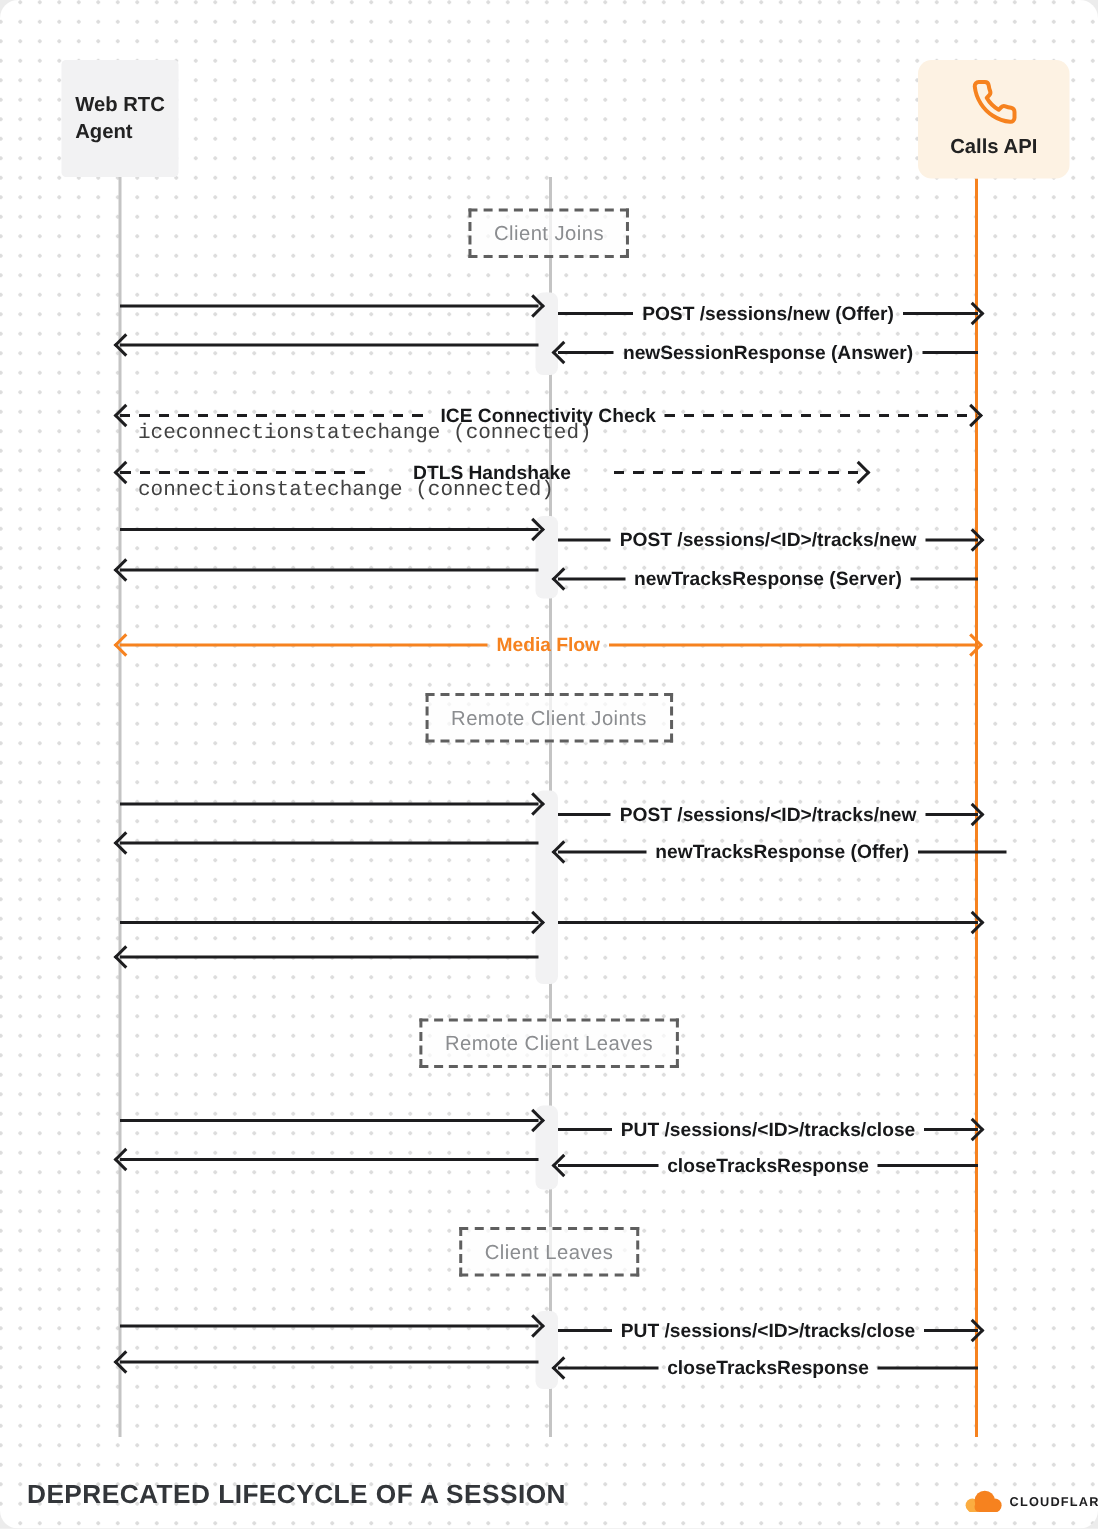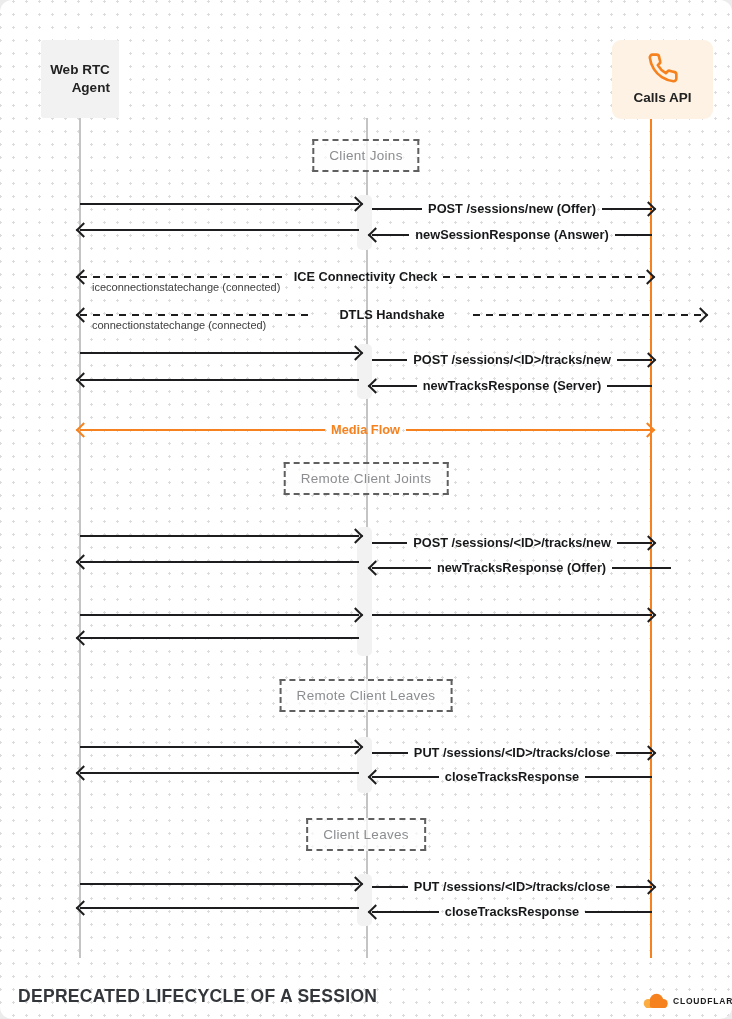--- a/index.html
+++ b/index.html
@@ -6,37 +6,37 @@
   .canvas{position:relative;width:732px;height:1019px;margin:0 auto;background:#fff;border-radius:12px;overflow:hidden;
     background-image:radial-gradient(circle,#dcdcdc 1.1px,transparent 1.4px);
     background-size:13px 13px;background-position:7px 8px;}
   
   .life{position:absolute;top:118px;height:840px;width:1.5px;background:#c4c4c4;z-index:1;}
   .life.orange{width:2px;background:var(--accent);}
   
   .act-bar{position:absolute;left:357px;width:15px;background:#f2f2f3;border-radius:5px;z-index:2;}
   
   .actor{position:absolute;z-index:3;background:#f2f2f3;border-radius:3px;display:flex;flex-direction:column;
-    align-items:center;justify-content:center;text-align:right;}
+    align-items:center;justify-content:center;text-align:left;}
   .actor .albl{font-size:13.5px;font-weight:700;color:#222;line-height:1.35;white-space:pre-line;}
   .actor.calls{background:#fdf2e3;border-radius:9px;}
   .actor.calls .albl{margin-top:5px;}
   
   .msg{position:absolute;height:18px;display:flex;align-items:center;z-index:4;}
   .msg .ln{flex:1;height:2.4px;background:#1d1d1f;}
   .msg.dashed .ln{background:repeating-linear-gradient(90deg,#1d1d1f 0 7px,transparent 7px 13px);}
   .msg .lbl{font-size:12.8px;font-weight:700;color:#17181a;padding:0 6px;white-space:nowrap;line-height:1;}
   .head{position:absolute;width:9px;height:9px;top:50%;border-top:2.4px solid #1d1d1f;border-right:2.4px solid #1d1d1f;z-index:5;}
   .head.r{right:0;transform:translate(2px,-50%) rotate(45deg);}
   .head.l{left:0;transform:translate(-2px,-50%) rotate(-135deg);}
   .msg.orange .ln{background:var(--accent);height:2.6px;}
   .msg.orange .lbl{color:var(--accent);}
   .msg.orange .head{border-color:var(--accent);}
   
-  .sub{position:absolute;z-index:4;font-size:11px;color:#414141;white-space:nowrap;}
+  .sub{position:absolute;z-index:4;font-size:14px;color:#414141;white-space:nowrap;font-family:Liberation Mono, monospace;}
   
   .phase{position:absolute;left:366px;transform:translateX(-50%);z-index:4;border:2px dashed #5f5f5f;
     background:rgba(253,253,253,0.72);color:#8b8d90;font-size:13.5px;letter-spacing:.3px;
     padding:7px 15px;white-space:nowrap;}
   
   .footer-title{position:absolute;left:18px;top:986px;font-size:17.5px;font-weight:700;color:#33363a;letter-spacing:.3px;z-index:4;}
   .brand{position:absolute;left:640px;top:991px;display:flex;align-items:center;gap:3px;z-index:4;}
   .brand .btxt{font-size:8.5px;font-weight:800;letter-spacing:.8px;color:#1d1d1f;}
 </style>
 </head>
@@ -95,21 +95,21 @@
 
   <div class="msg dashed" style="left:80px;top:268px;width:571px;">
     <span class="head l"></span>
     <span class="ln"></span>
       <span class="lbl">ICE Connectivity Check</span>
       <span class="ln"></span>
     <span class="head r"></span>
   </div>
   <div class="sub" style="left:92px;top:281px;">iceconnectionstatechange (connected)</div>
 
-  <div class="msg dashed" style="left:80px;top:306px;width:624px;gap:22px;">
+  <div class="msg dashed" style="left:80px;top:306px;width:496px;gap:22px;">
     <span class="head l"></span>
     <span class="ln"></span>
       <span class="lbl">DTLS Handshake</span>
       <span class="ln"></span>
     <span class="head r"></span>
   </div>
   <div class="sub" style="left:92px;top:319px;">connectionstatechange (connected)</div>
 
   <div class="msg" style="left:80px;top:344px;width:279px;">
     <span class="ln"></span>

